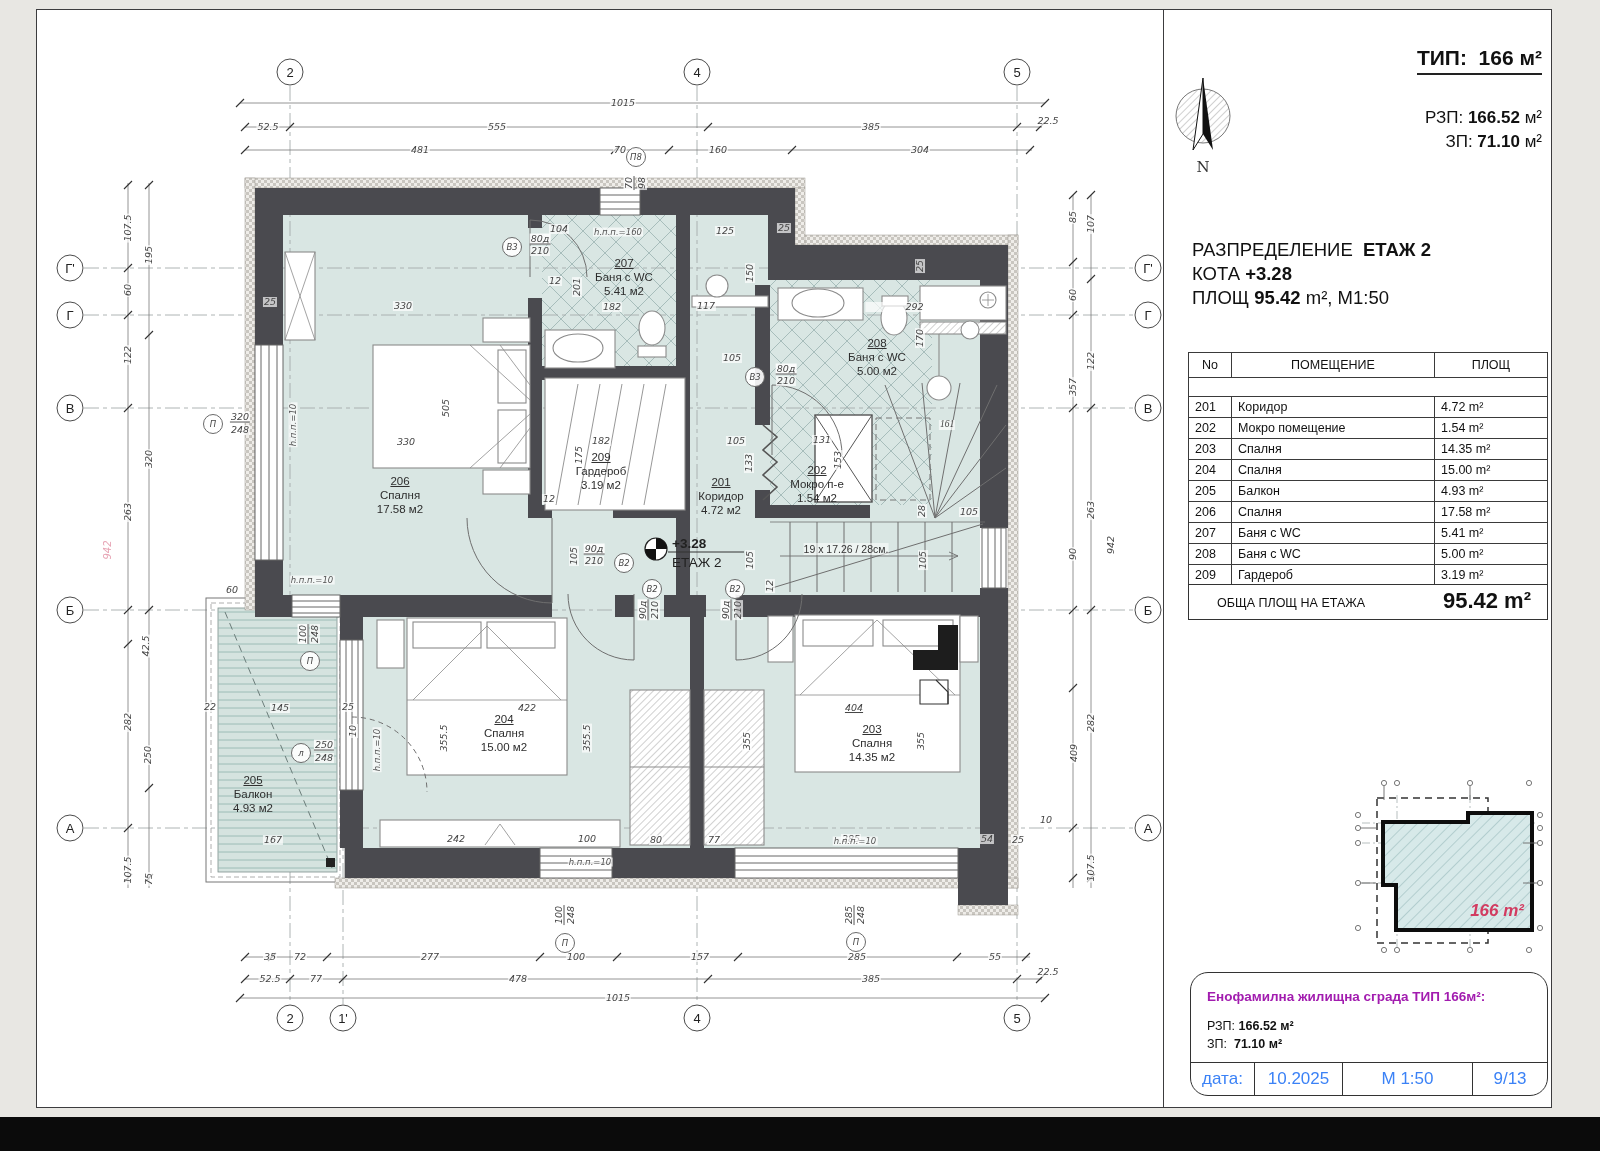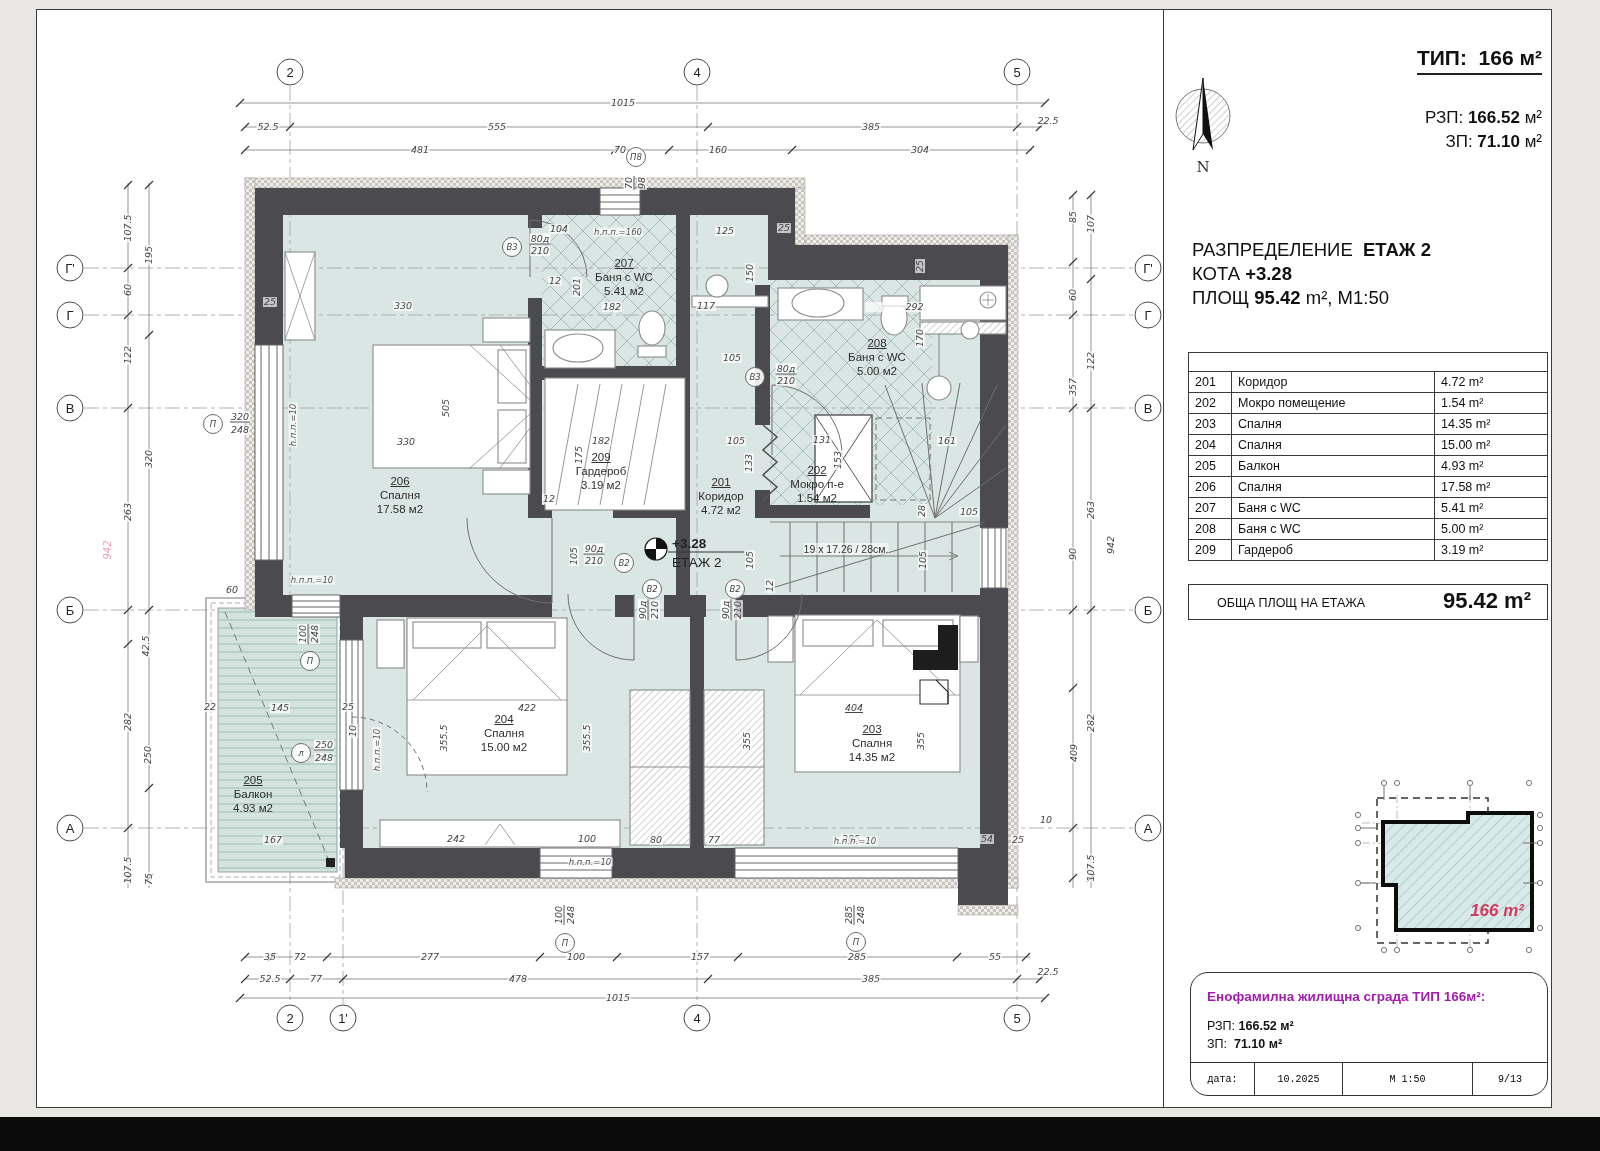--- a/index.html
+++ b/index.html
@@ -36,21 +36,21 @@
   table.rooms tr.spacer td{height:16px;border-top:1px solid #3a3a3a;border-bottom:1px solid #3a3a3a;border-left:1px solid #3a3a3a;border-right:1px solid #3a3a3a;background:#fff;}
   .totalbox{position:absolute;left:1188px;top:584px;width:360px;height:36px;border:1.3px solid #333;box-sizing:border-box;background:#fff;z-index:40;}
   .totalbox .tl{position:absolute;left:28px;top:11px;font-size:12.5px;color:#111;}
   .totalbox .tv{position:absolute;right:16px;top:3px;font-size:22px;font-weight:bold;color:#111;}
   .thumb-red{position:absolute;left:1428px;top:901px;width:96px;text-align:right;font:italic bold 17px "Liberation Sans",sans-serif;color:#d23b60;z-index:41;}
   .footerbox{position:absolute;left:1190px;top:972px;width:358px;height:124px;border:1.4px solid #333;border-radius:18px;box-sizing:border-box;background:#fff;z-index:40;overflow:hidden;}
   .footerbox .f1{position:absolute;left:16px;top:16px;font-size:13.5px;font-weight:bold;color:#a21caf;}
   .footerbox .f2{position:absolute;left:16px;top:46px;font-size:12.5px;color:#111;}
   .footerbox .f3{position:absolute;left:16px;top:64px;font-size:12.5px;color:#111;}
   .footerbox .strip{position:absolute;left:0;bottom:0;width:100%;height:32px;border-top:1px solid #333;display:flex;align-items:stretch;}
-  .footerbox .strip .c{display:flex;align-items:center;justify-content:center;font-size:10px;color:#000000;border-right:1px solid #333;box-sizing:border-box;font-family:Liberation Mono, monospace;}
+  .footerbox .strip .c{display:flex;align-items:center;justify-content:center;font-size:17px;color:#3b82f6;border-right:1px solid #333;box-sizing:border-box;}
   .footerbox .strip .c1{width:64px;}
   .footerbox .strip .c2{width:88px;}
   .footerbox .strip .c3{flex:1;}
   .footerbox .strip .c4{width:74px;border-right:none;}
 </style>
 </head>
 <body>
 
 <div class="page"></div>
 <div class="vsep"></div>
@@ -436,21 +436,21 @@
     <div class="dim r" style="left: 920px; top: 338px;">170</div>
     <div class="dim" style="left: 601px; top: 441px;">182</div>
     <div class="dim r" style="left: 579px; top: 455px;">175</div>
     <div class="dim" style="left: 549px; top: 499px;">12</div>
     <div class="dim r" style="left: 574px; top: 556px;">105</div>
     <div class="dim" style="left: 736px; top: 441px;">105</div>
     <div class="dim r" style="left: 749px; top: 463px;">133</div>
     <div class="dim r" style="left: 750px; top: 560px;">105</div>
     <div class="dim" style="left: 822px; top: 440px;">131</div>
     <div class="dim r" style="left: 838px; top: 460px;">153</div>
-    <div class="dim" style="left: 947px; top: 441px;">161</div>
+    <div class="dim" style="left: 947px; top: 425px; font-family: Liberation Serif, serif;">161</div>
     <div class="dim" style="left: 969px; top: 512px;">105</div>
     <div class="dim r" style="left: 922px; top: 511px;">28</div>
     <div class="dim r" style="left: 923px; top: 560px;">105</div>
     <div class="dim r" style="left: 770px; top: 586px;">12</div>
     <div class="dim" style="left: 527px; top: 708px;">422</div>
     <div class="dim r" style="left: 444px; top: 738px;">355.5</div>
     <div class="dim r" style="left: 587px; top: 738px;">355.5</div>
     <div class="dim" style="left: 456px; top: 839px;">242</div>
     <div class="dim" style="left: 587px; top: 839px;">100</div>
     <div class="dim" style="left: 854px; top: 708px; text-decoration: underline;">404</div>
@@ -581,20 +581,25 @@
   <span>ЗП:</span> <b>71.10</b> <span>м²</span>
 </div>
 <div class="p-title">
   <div><span>РАЗПРЕДЕЛЕНИЕ</span>&nbsp; <b>ЕТАЖ 2</b></div>
   <div><span>КОТА</span> <b>+3.28</b></div>
   <div><span>ПЛОЩ</span> <b>95.42</b> <span>m², M1:50</span></div>
 </div>
 
 <table class="rooms">
   <thead>
+    <tr>
+      <th>No</th>
+      <th>ПОМЕЩЕНИЕ</th>
+      <th class="area">ПЛОЩ</th>
+    </tr>
     <tr class="spacer">
         <td colspan="3"></td>
       </tr>
   </thead>
   <tbody id="room-tbody">
       <tr>
         <td class="no">201</td>
         <td>Коридор</td>
         <td class="area">4.72 m²</td>
       </tr>

